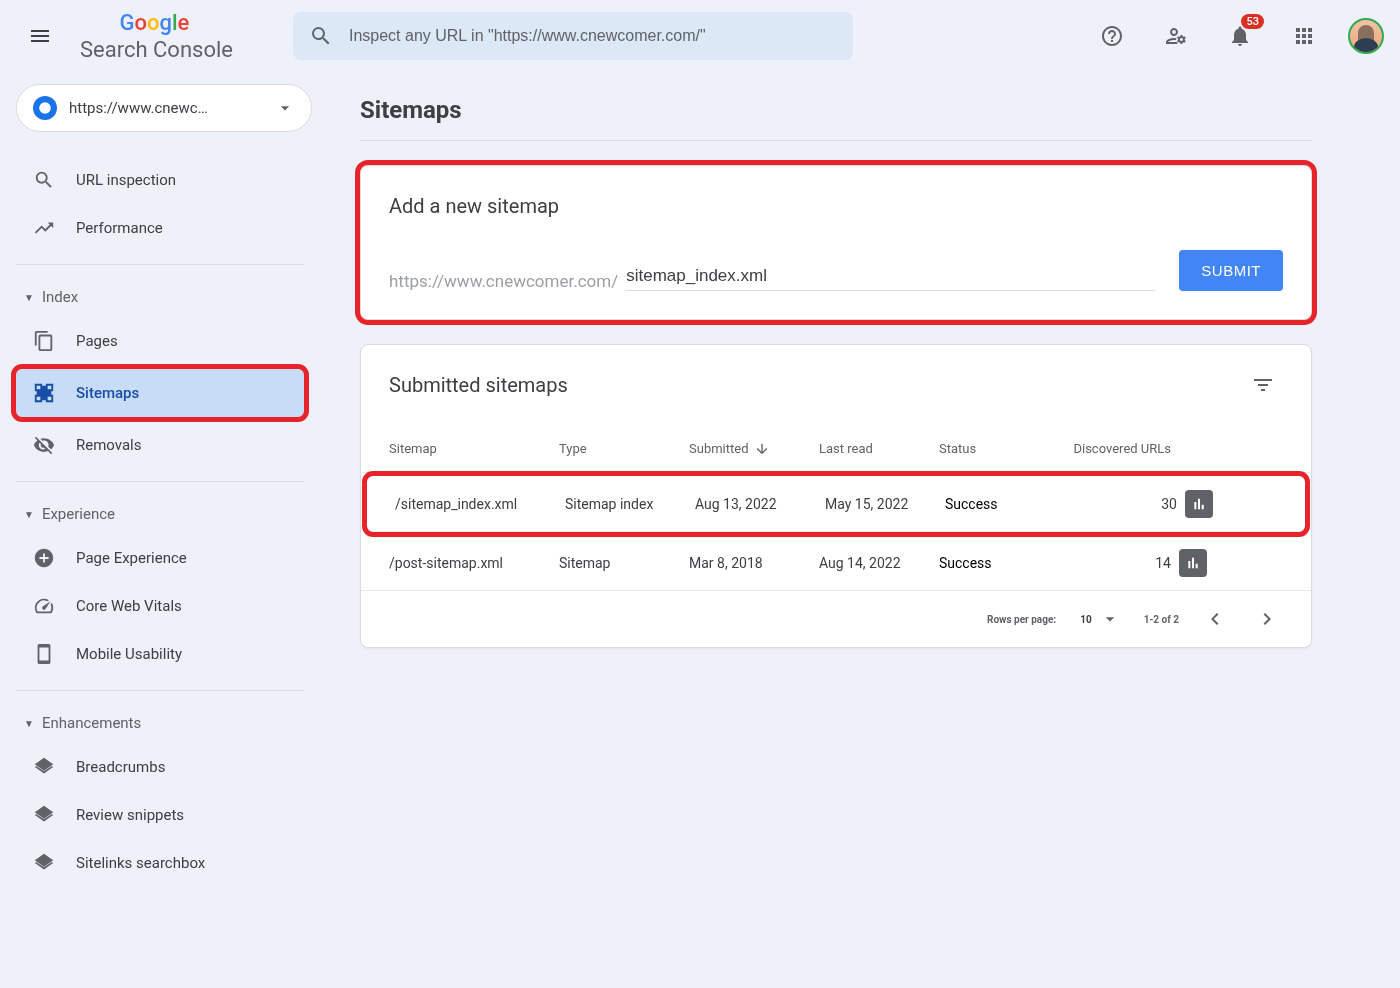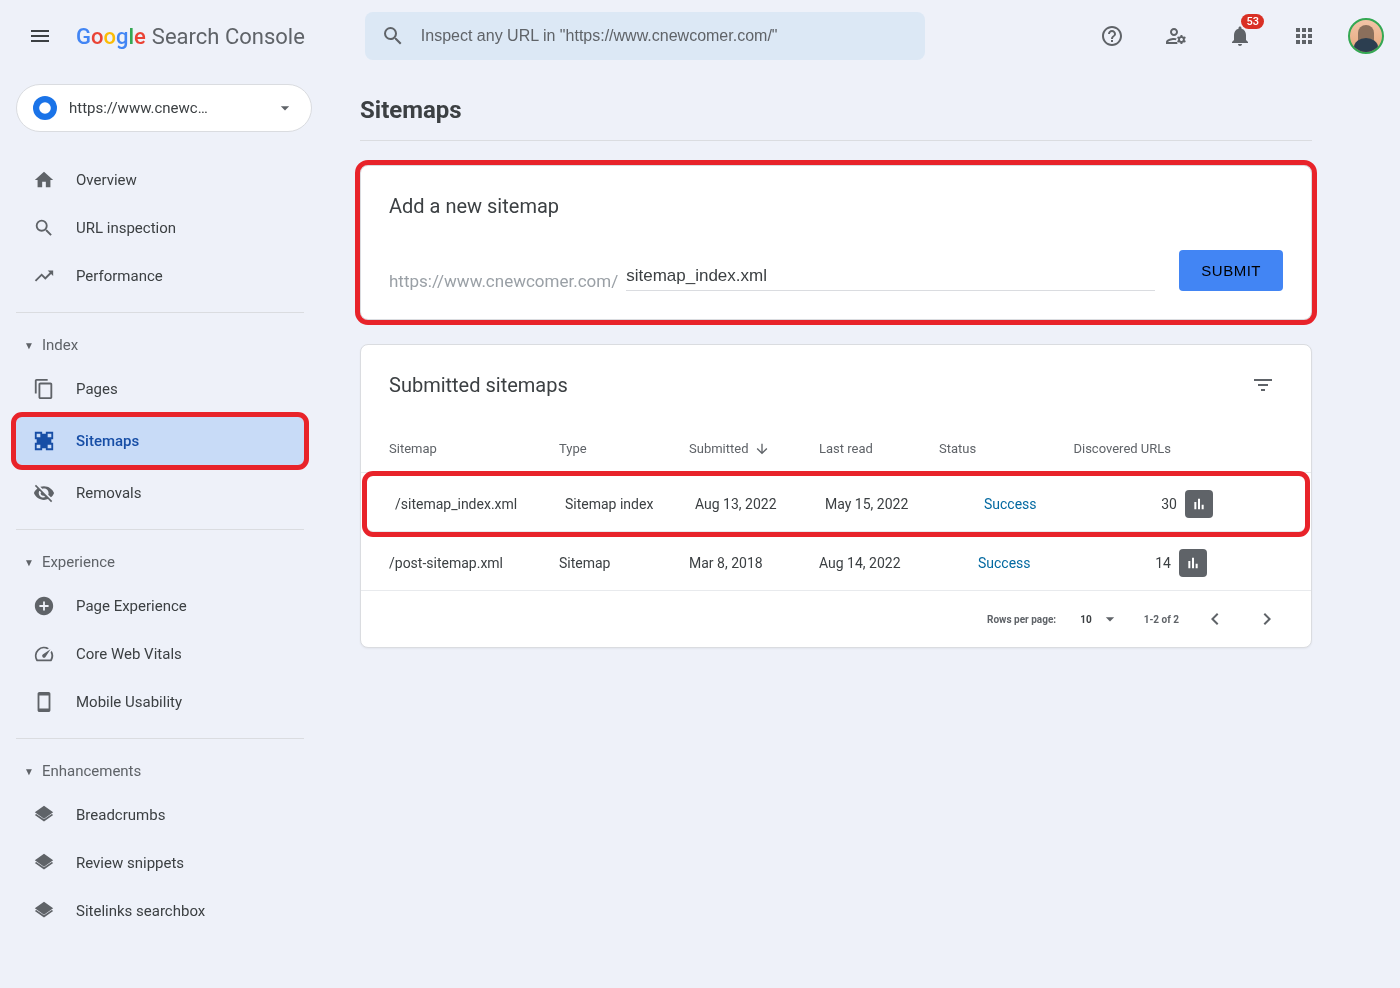--- a/index.html
+++ b/index.html
@@ -1,21 +1,21 @@
 <!DOCTYPE html>
 <html><head>
 <meta charset="utf-8">
 <style>
 * { box-sizing: border-box; margin: 0; padding: 0; }
 body { font-family: 'Google Sans', Roboto, Arial, sans-serif; background: #eef1f9; color: #3c4043; width: 1400px; height: 988px; overflow: hidden; }
 
 
 .header { display: flex; align-items: center; height: 72px; padding: 0 16px; gap: 12px; }
 .menu-btn { width: 48px; height: 48px; display:flex; align-items:center; justify-content:center; cursor:pointer; border-radius:50%; }
-.logo { display:flex; align-items:center; gap:2px; font-size:22px; color:#5f6368; }
+.logo { display:flex; align-items:center; gap:2px; font-size:22px; color:#5f6368;flex-direction:column; }
 .logo .g1{color:#4285f4;} .logo .g2{color:#ea4335;} .logo .g3{color:#fbbc05;}
 .logo .g4{color:#4285f4;} .logo .g5{color:#34a853;} .logo .g6{color:#ea4335;}
 .logo-text { margin-left:4px; letter-spacing:0px; }
 .search-bar { margin-left:48px; flex:0 0 560px; height:48px; background:#dce8f5; border-radius:8px; display:flex; align-items:center; padding:0 16px; gap:16px; }
 .search-bar input { border:none; background:transparent; font-size:16px; flex:1; outline:none; color:#3c4043; }
 .search-bar input::placeholder { color:#5f6368; }
 .header-spacer { flex:1; }
 .header-icons { display:flex; align-items:center; gap:24px; }
 .hicon { width:40px; height:40px; display:flex; align-items:center; justify-content:center; position:relative; cursor:pointer; border-radius:50%; color:#5f6368; }
 .badge { position:absolute; top:-2px; right:-4px; background:#d93025; color:#fff; font-size:11px; font-weight:500; padding:1px 5px; border-radius:10px; }
@@ -48,32 +48,32 @@
 
 .page-title { font-size:24px; color:#3c4043; margin-bottom:16px; }
 .divider { height:1px; background:#dadce0; margin-bottom:24px; }
 
 .card { background:#fff; border-radius:8px; border:1px solid #dadce0; box-shadow:0 1px 2px rgba(0,0,0,0.05); }
 .card.add { padding:28px; margin-bottom:24px; }
 .card.add h2 { font-size:20px; font-weight:400; color:#3c4043; margin-bottom:32px; }
 .add-row { display:flex; align-items:flex-end; gap:8px; }
 .url-prefix { font-size:17px; color:#9aa0a6; }
 .sitemap-input { flex:1; border:none; border-bottom:1px solid #dadce0; font-size:17px; padding:4px 0; outline:none; color:#3c4043; margin-right:16px; }
-.submit-btn { background:#4285f4; color:#000000; border:none; padding:12px 22px; border-radius:4px; font-size:15px; font-weight:500; letter-spacing:0.5px; cursor:pointer; }
+.submit-btn { background:#4285f4; color:#ffffff; border:none; padding:12px 22px; border-radius:4px; font-size:15px; font-weight:500; letter-spacing:0.5px; cursor:pointer; }
 
 .card.list { padding:0; }
 .list-header { display:flex; align-items:center; justify-content:space-between; padding:20px 28px;gap:26px; }
 .list-header h2 { font-size:20px; font-weight:400; }
 
 .table { width:100%; }
 .thead, .trow { display:grid; grid-template-columns: 170px 130px 130px 120px 130px 110px 50px; padding:0 28px; align-items:center; }
 .thead { height:48px; border-bottom:1px solid #e8eaed; color:#5f6368; font-size:13px; }
 .thead .sortcol { display:flex; align-items:center; gap:6px; }
 .trow { height:56px; border-bottom:1px solid #e8eaed; font-size:14px; color:#3c4043; cursor:pointer; }
-.success { color:#0369a1;margin-left:39px; }
+.success { color:#000000; }
 .urls-col { text-align:right; padding-right:8px; }
 .chart-btn { width:28px; height:28px; background:#5f6368; border-radius:4px; display:flex; align-items:center; justify-content:center; color:#fff; cursor:pointer; }
 
 .pagination { display:flex; align-items:center; justify-content:flex-end; padding:12px 28px; gap:20px; font-size:10px; color:#5f6368;font-weight:bold; }
 .pagination .pp { display:flex; align-items:center; gap:8px; }
 .pagination .pagebtn { width:32px; height:32px; display:flex; align-items:center; justify-content:center; cursor:pointer; color:#5f6368; border-radius:50%; }
 
 svg { fill: currentColor; }
 </style>
 </head>
@@ -130,28 +130,20 @@
           <svg width="14" height="14" viewBox="0 0 24 24" fill="#fff">
             <circle cx="12" cy="12" r="10"></circle>
           </svg>
         </div>
       <div class="ptext">https://www.cnewc…</div>
       <svg width="20" height="20" viewBox="0 0 24 24" style="color:#5f6368">
           <path d="M7 10l5 5 5-5z"></path>
         </svg>
     </div>
 
-    <div class="nav-item">
-      <span class="nicon">
-          <svg width="22" height="22" viewBox="0 0 24 24">
-            <path d="M10 20v-6h4v6h5v-8h3L12 3 2 12h3v8z"></path>
-          </svg>
-        </span>
-      <span>Overview</span>
-    </div>
     <div class="nav-item">
       <span class="nicon">
           <svg width="22" height="22" viewBox="0 0 24 24">
             <path d="M15.5 14h-.79l-.28-.27A6.47 6.47 0 0016 9.5 6.5 6.5 0 109.5 16c1.61 0 3.09-.59 4.23-1.57l.27.28v.79l5 4.99L20.49 19l-4.99-5zm-6 0C7.01 14 5 11.99 5 9.5S7.01 5 9.5 5 14 7.01 14 9.5 11.99 14 9.5 14z"></path>
           </svg>
         </span>
       <span>URL inspection</span>
     </div>
     <div class="nav-item">
       <span class="nicon">

